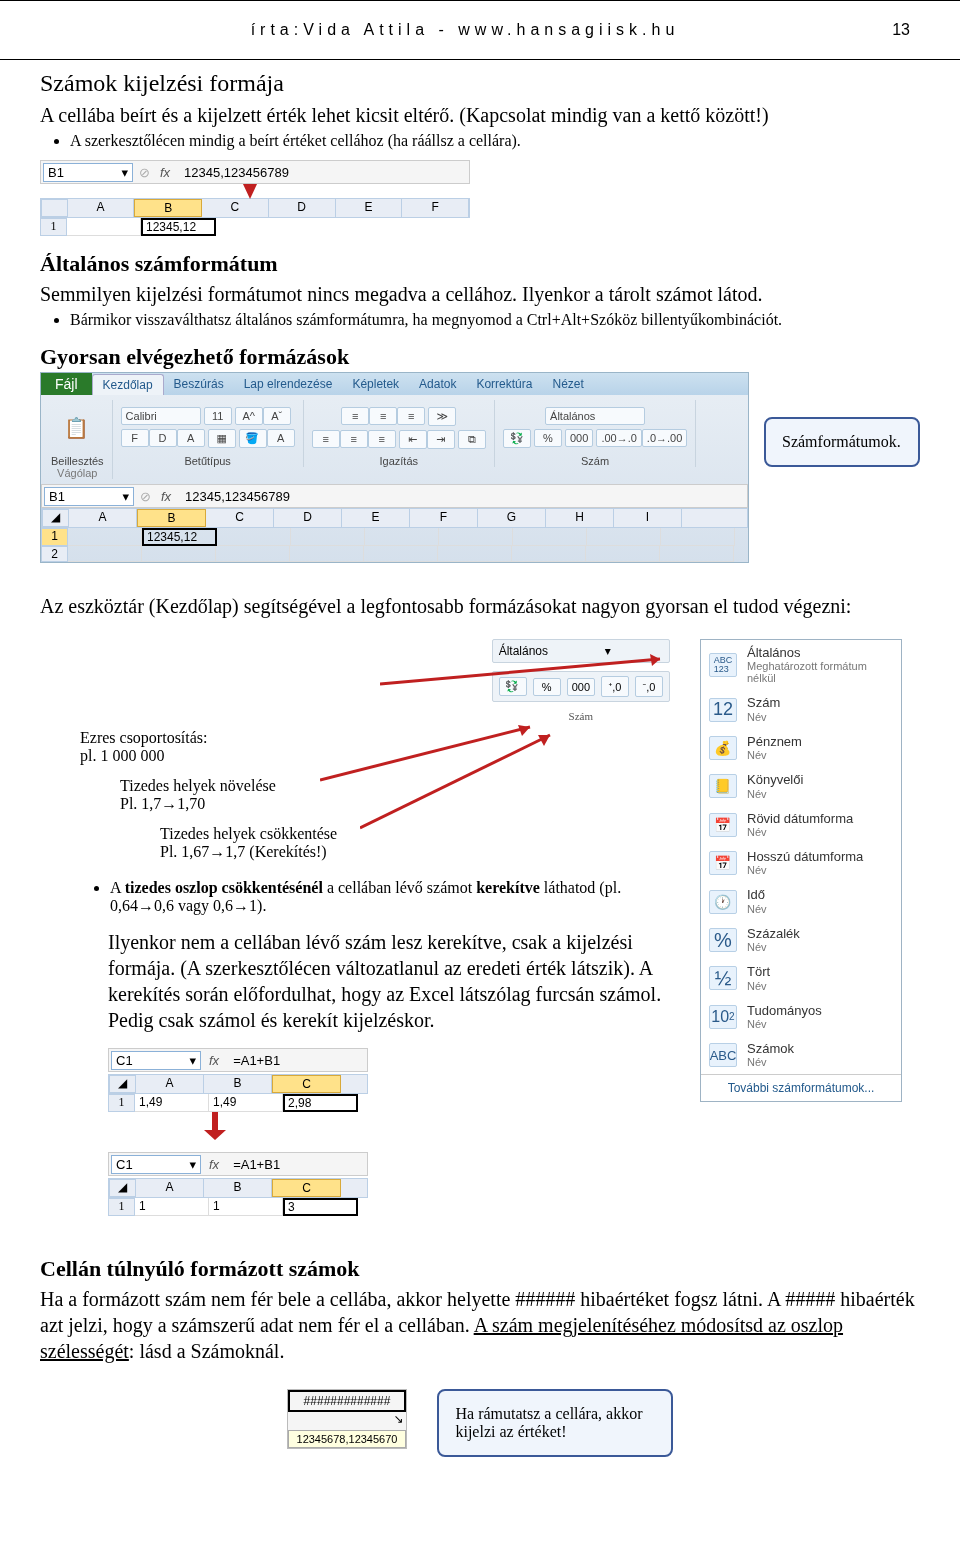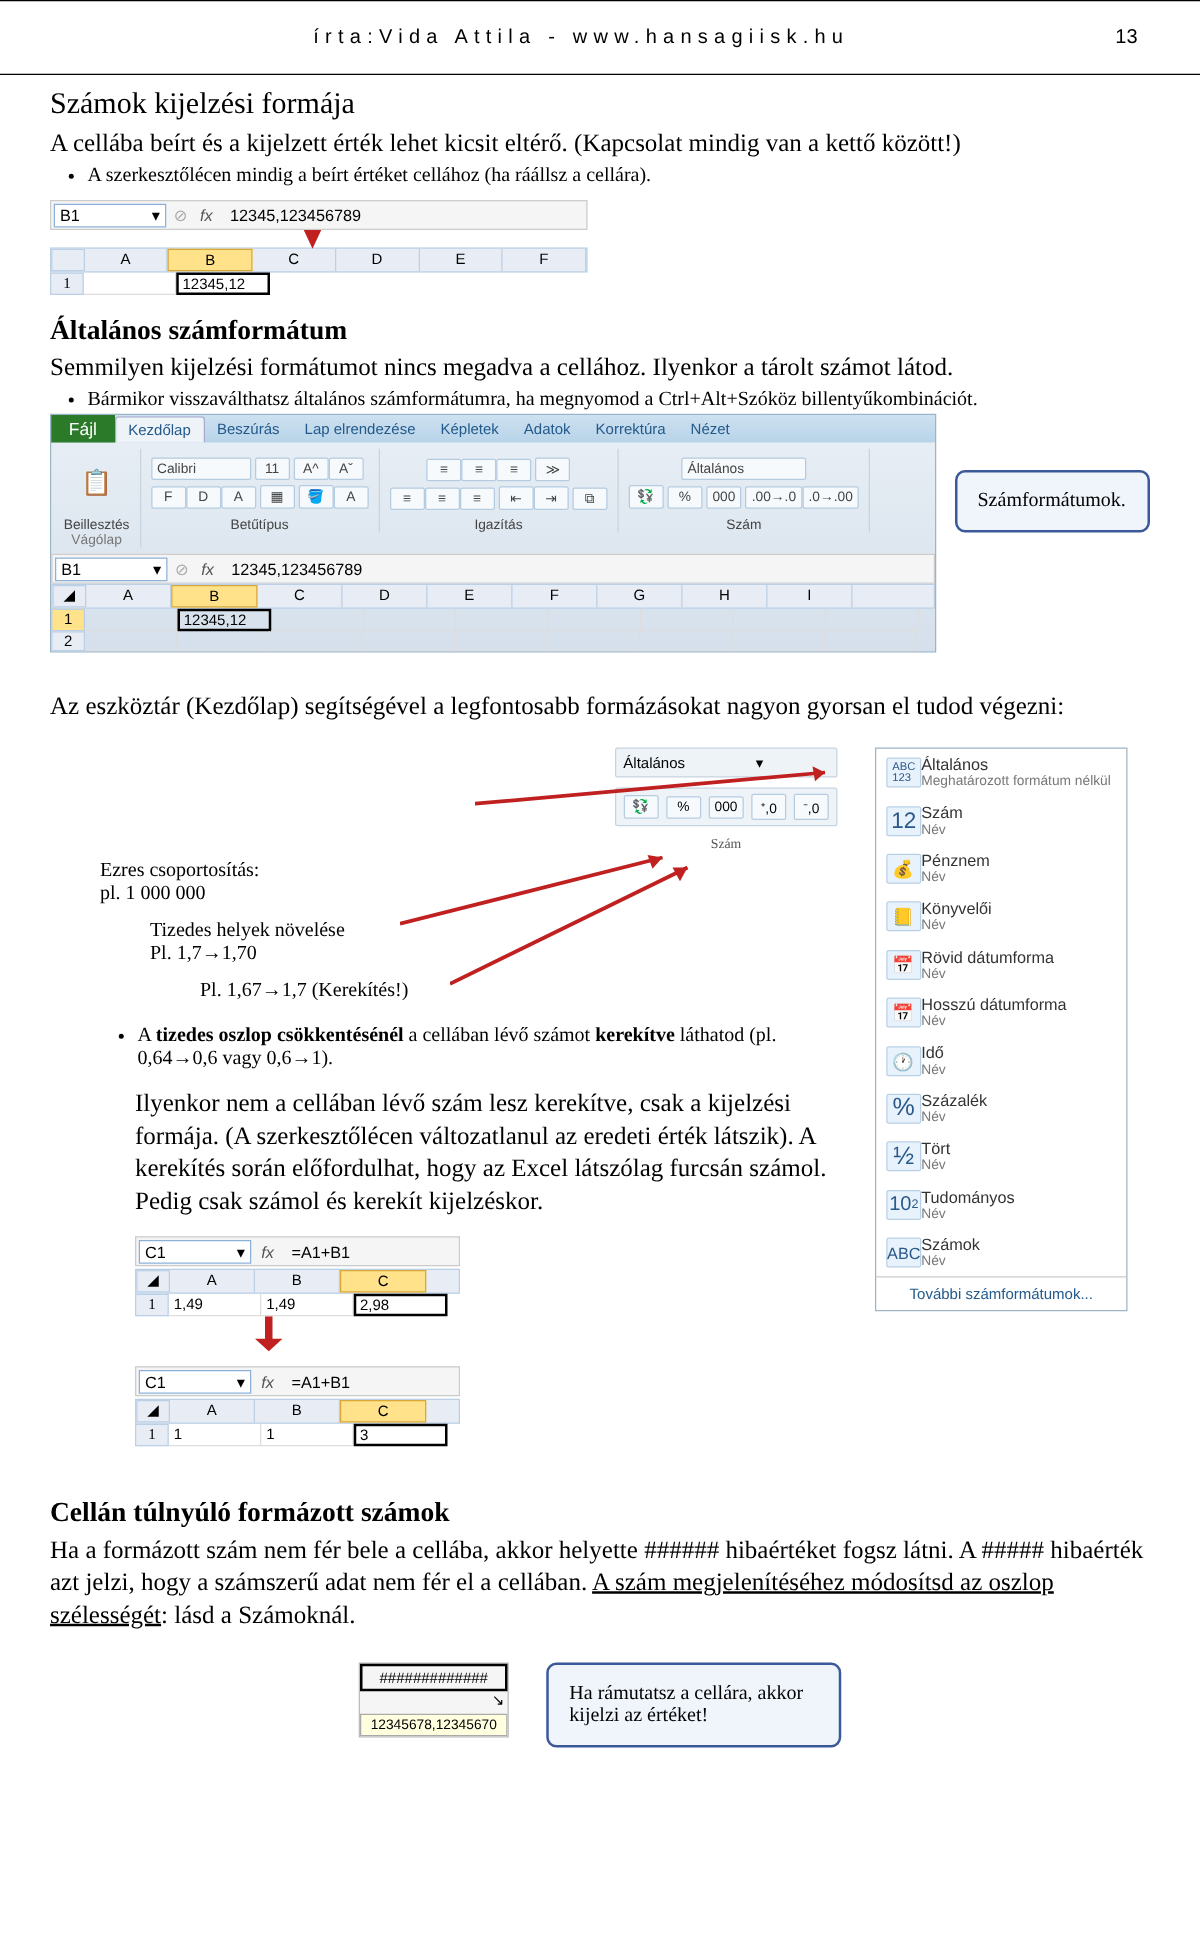--- a/index.html
+++ b/index.html
@@ -56,21 +56,21 @@
     .tab.file { background: #2a7a2a; color: white; padding: 3px 14px; font-size: 14px; }
     .tab.active { background: #eef3f8; border: 1px solid #aac; border-bottom: none; border-radius: 3px 3px 0 0; }
     .ribbon-row { display: flex; padding: 5px 2px; align-items: flex-start; }
     .rgroup { border-right: 1px solid #c8d4df; padding: 0 8px; text-align: center; font-size: 11px; color: #444; }
     .rgroup-inner { display: flex; flex-wrap: wrap; align-items: center; gap: 4px; min-height: 55px; justify-content: center; }
     .rbtn { border: 1px solid #b5cce0; background: #f7fafd; padding: 2px 4px; border-radius: 2px; font-size: 11px; display: inline-block; min-width: 18px; text-align: center;}
     .format-menu {
       border: 1px solid #9eb3c4; width: 200px; background: white;
       font-family: "Segoe UI", sans-serif; font-size: 12px;
     }
-    .fm-item { display: flex; align-items: center; padding: 6px 8px; }
+    .fm-item { display: flex; align-items: center; padding: 6px 8px; gap: 10px; }
     .fm-icon { width: 26px; height: 22px; display: flex; align-items: center; justify-content: center; font-size: 14px; color: #2a5a8a; background: #e8f2fc; border: 1px solid #b8d0e6; border-radius: 2px; }
     .fm-texts { flex: 1; line-height: 1.1; }
     .fm-title { font-weight: normal; color: #333; font-size: 13px; }
     .fm-sub { color: #777; font-size: 11px; }
     .fm-footer { padding: 6px 10px; border-top: 1px solid #ccc; color: #235a8c; text-align: center; }
     .two-col { display: flex; gap: 20px; align-items: flex-start; }
     .left-col { flex: 1; }
     .right-col { width: 220px; }
     .small-widget { border: 1px solid #c8d4df; padding: 4px 6px; background: #eef3f8; display: inline-flex; gap: 6px; align-items: center; font-family: "Segoe UI", sans-serif; font-size: 12px; border-radius: 2px;}
     .stack { display: flex; flex-direction: column; gap: 8px; }
@@ -128,20 +128,21 @@
       <div class="cell sel">12345,12</div>
     </div>
   </div>
 
   <h2>Általános számformátum</h2>
   <p>Semmilyen kijelzési formátumot nincs megadva a cellához. Ilyenkor a tárolt számot látod.</p>
   <ul>
       <li>Bármikor visszaválthatsz általános számformátumra, ha megnyomod a Ctrl+Alt+Szóköz billentyűkombinációt.</li>
     </ul>
 
+  <h2>Gyorsan elvégezhető formázások</h2>
 
   <div style="display:flex; align-items:flex-start; gap:15px;">
     <div class="ribbon" style="flex:1">
       <div class="tabs">
         <div class="tab file">Fájl</div>
         <div class="tab active">Kezdőlap</div>
         <div class="tab">Beszúrás</div>
         <div class="tab">Lap elrendezése</div>
         <div class="tab">Képletek</div>
         <div class="tab">Adatok</div>
@@ -257,20 +258,21 @@
       </div>
       <div style="margin-left:40px; margin-top:12px; position:relative;">
         <div>Tizedes helyek növelése</div>
         <div>Pl. 1,7→1,70</div>
         <svg style="position:absolute; left:200px; top:-55px; width:260px; height:60px;">
           <line class="red-arrow-line" x1="0" y1="58" x2="210" y2="5"></line>
           <polygon points="210,5 198,3 202,14" fill="#c02020"></polygon>
         </svg>
       </div>
       <div style="margin-left:80px; margin-top:12px; position:relative;">
+        <div>Tizedes helyek csökkentése</div>
         <div>Pl. 1,67→1,7 (Kerekítés!)</div>
         <svg style="position:absolute; left:200px; top:-95px; width:230px; height:100px;">
           <line class="red-arrow-line" x1="0" y1="98" x2="190" y2="5"></line>
           <polygon points="190,5 178,5 184,16" fill="#c02020"></polygon>
         </svg>
       </div>
       <ul style="margin-top:18px">
           <li>A <b>tizedes oszlop csökkentésénél</b> a cellában lévő számot <b>kerekítve</b> láthatod (pl. 0,64→0,6 vagy 0,6→1).</li>
         </ul>
       <p style="margin-left:28px; margin-top:14px;">Ilyenkor nem a cellában lévő szám lesz kerekítve, csak a kijelzési formája. (A szerkesztőlécen változatlanul az eredeti érték látszik). A kerekítés során előfordulhat, hogy az Excel látszólag furcsán számol. Pedig csak számol és kerekít kijelzéskor.</p>

